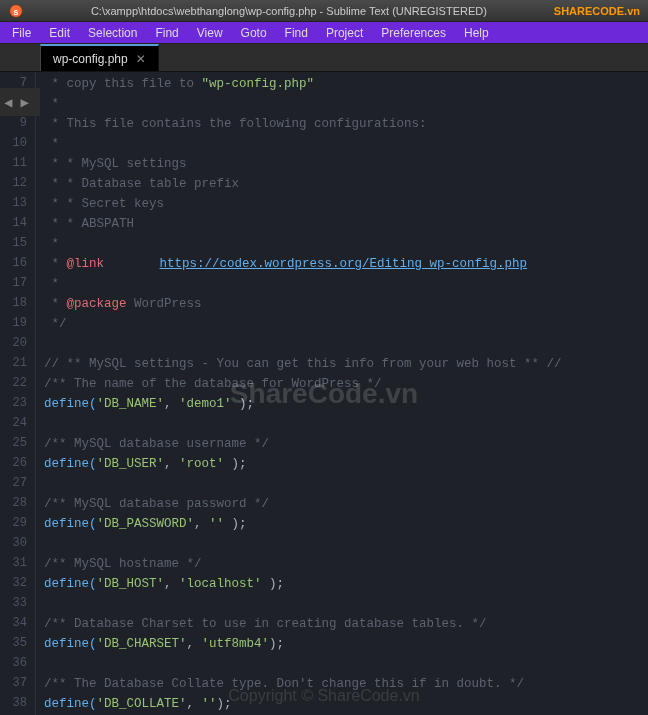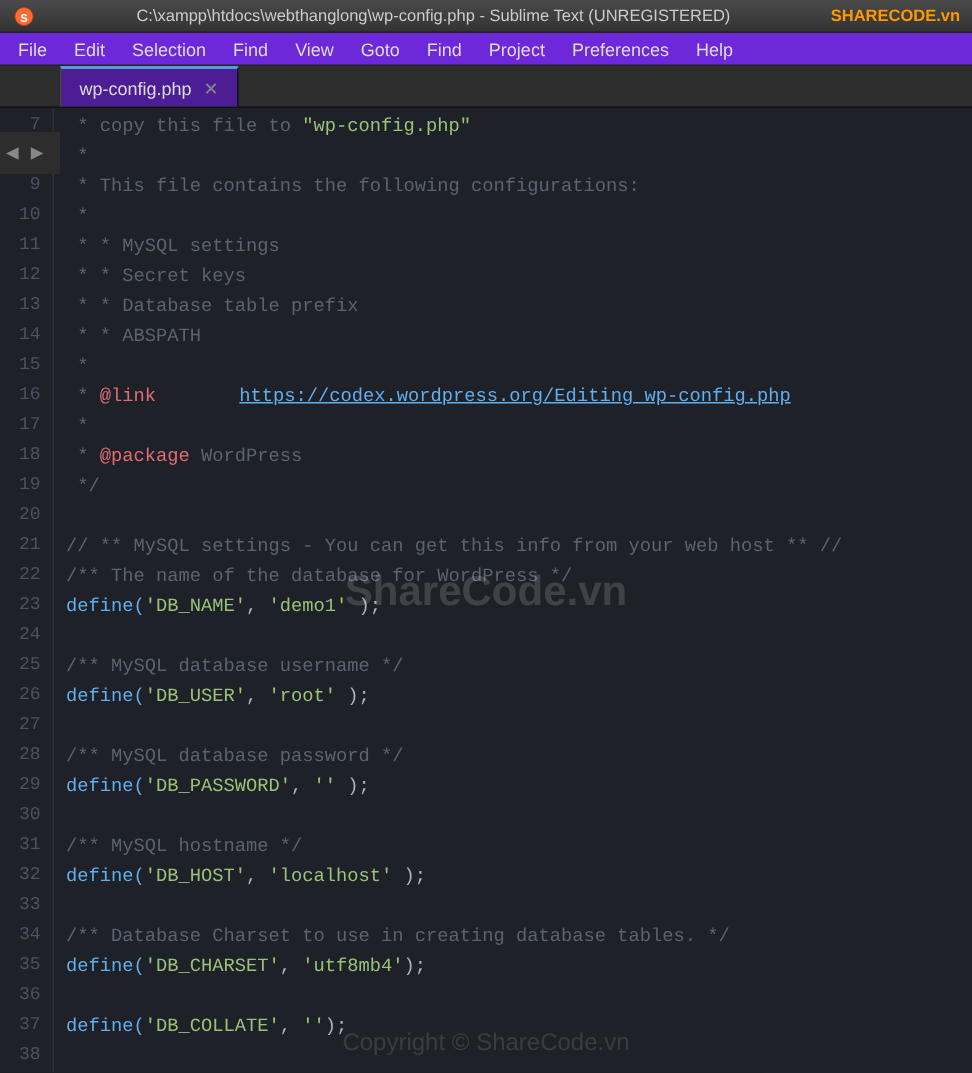--- a/index.html
+++ b/index.html
@@ -85,21 +85,21 @@
     .nav-arrow {
       color: #888;
       font-size: 14px;
       padding: 0 4px;
       cursor: pointer;
       height: 100%;
       display: flex;
       align-items: center;
     }
     .tab-active {
-      background: #4c1d95;
+      background: #000000;
       color: #ddd;
       font-family: Arial, sans-serif;
       font-size: 12px;
       padding: 0 12px;
       display: flex;
       align-items: center;
       gap: 8px;
       border-top: 2px solid #569cd6;
       border-right: 1px solid #111;
       border-left: 1px solid #444;
@@ -268,22 +268,22 @@
       <span class="line-num">37</span>
       <span class="line-num">38</span>
       <span class="line-num">39</span>
     </div>
   <div id="code-area">
       <div class="code-line"><span class="c-comment"> * copy this file to </span><span class="c-string">"wp-config.php"</span></div>
       <div class="code-line"><span class="c-comment"> *</span></div>
       <div class="code-line"><span class="c-comment"> * This file contains the following configurations:</span></div>
       <div class="code-line"><span class="c-comment"> *</span></div>
       <div class="code-line"><span class="c-comment"> * * MySQL settings</span></div>
+      <div class="code-line"><span class="c-comment"> * * Database table prefix</span></div>
       <div class="code-line"><span class="c-comment"> * * Secret keys</span></div>
-      <div class="code-line"><span class="c-comment"> * * Database table prefix</span></div>
       <div class="code-line"><span class="c-comment"> * * ABSPATH</span></div>
       <div class="code-line"><span class="c-comment"> *</span></div>
       <div class="code-line"><span class="c-comment"> * </span><span class="c-tag">@link</span><span class="c-comment"> </span><span class="c-link">https://codex.wordpress.org/Editing_wp-config.php</span></div>
       <div class="code-line"><span class="c-comment"> *</span></div>
       <div class="code-line"><span class="c-comment"> * </span><span class="c-tag">@package</span><span class="c-comment"> WordPress</span></div>
       <div class="code-line"><span class="c-comment"> */</span></div>
       <div class="code-line"><span class="c-normal"></span></div>
       <div class="code-line"><span class="c-comment">// ** MySQL settings - You can get this info from your web host ** //</span></div>
       <div class="code-line"><span class="c-comment">/** The name of the database for WordPress */</span></div>
       <div class="code-line"><span class="c-function">define(</span><span class="c-string">'DB_NAME'</span><span class="c-normal">, </span><span class="c-string">'demo1'</span><span class="c-normal"> );</span></div>
@@ -293,18 +293,19 @@
       <div class="code-line"><span class="c-normal"></span></div>
       <div class="code-line"><span class="c-comment">/** MySQL database password */</span></div>
       <div class="code-line"><span class="c-function">define(</span><span class="c-string">'DB_PASSWORD'</span><span class="c-normal">, </span><span class="c-string">''</span><span class="c-normal"> );</span></div>
       <div class="code-line"><span class="c-normal"></span></div>
       <div class="code-line"><span class="c-comment">/** MySQL hostname */</span></div>
       <div class="code-line"><span class="c-function">define(</span><span class="c-string">'DB_HOST'</span><span class="c-normal">, </span><span class="c-string">'localhost'</span><span class="c-normal"> );</span></div>
       <div class="code-line"><span class="c-normal"></span></div>
       <div class="code-line"><span class="c-comment">/** Database Charset to use in creating database tables. */</span></div>
       <div class="code-line"><span class="c-function">define(</span><span class="c-string">'DB_CHARSET'</span><span class="c-normal">, </span><span class="c-string">'utf8mb4'</span><span class="c-normal">);</span></div>
       <div class="code-line"><span class="c-normal"></span></div>
+      <div class="code-line"><span class="c-comment">/** The Database Collate type. Don't change this if in doubt. */</span></div>
       <div class="code-line"><span class="c-function">define(</span><span class="c-string">'DB_COLLATE'</span><span class="c-normal">, </span><span class="c-string">''</span><span class="c-normal">);</span></div>
       <div class="code-line"><span class="c-normal"></span></div>
     </div>
   <div id="watermark">ShareCode.vn</div>
   <div id="copyright">Copyright © ShareCode.vn</div>
 </div>
 
 </body></html>

